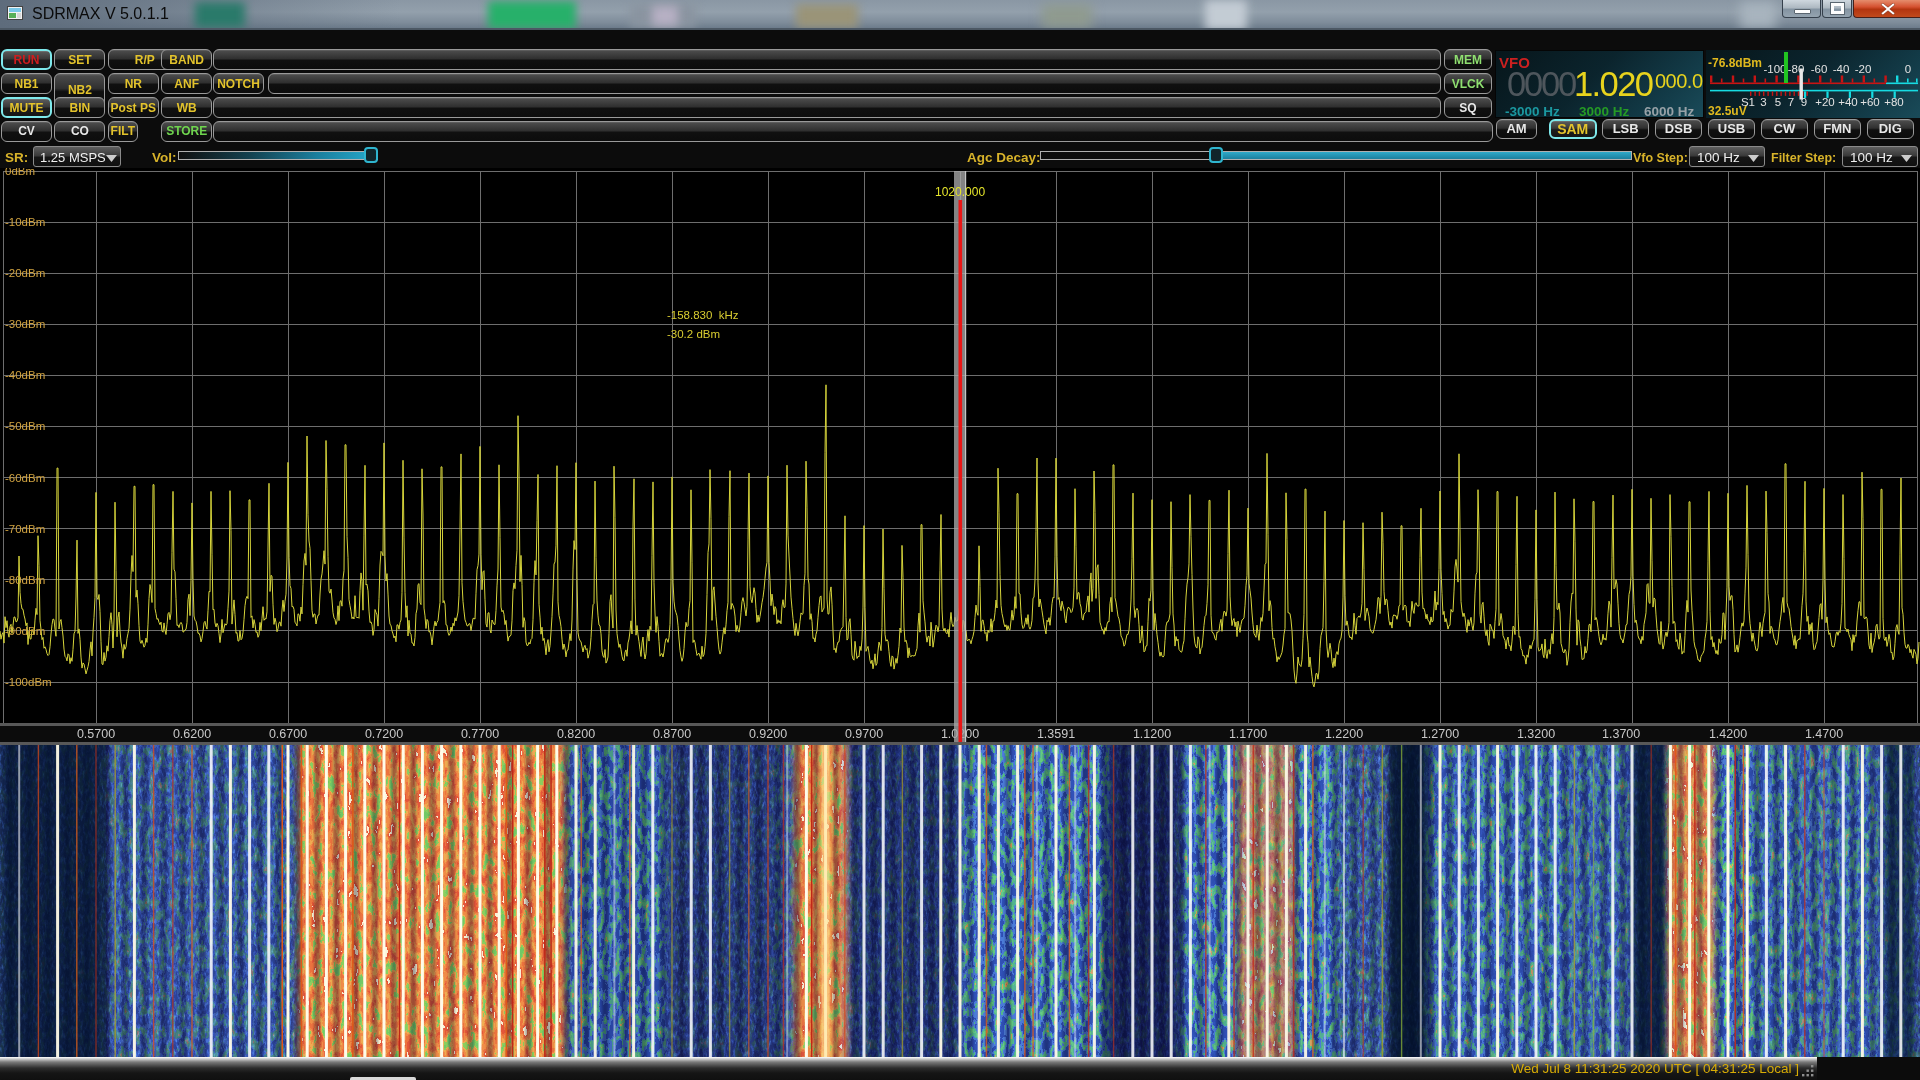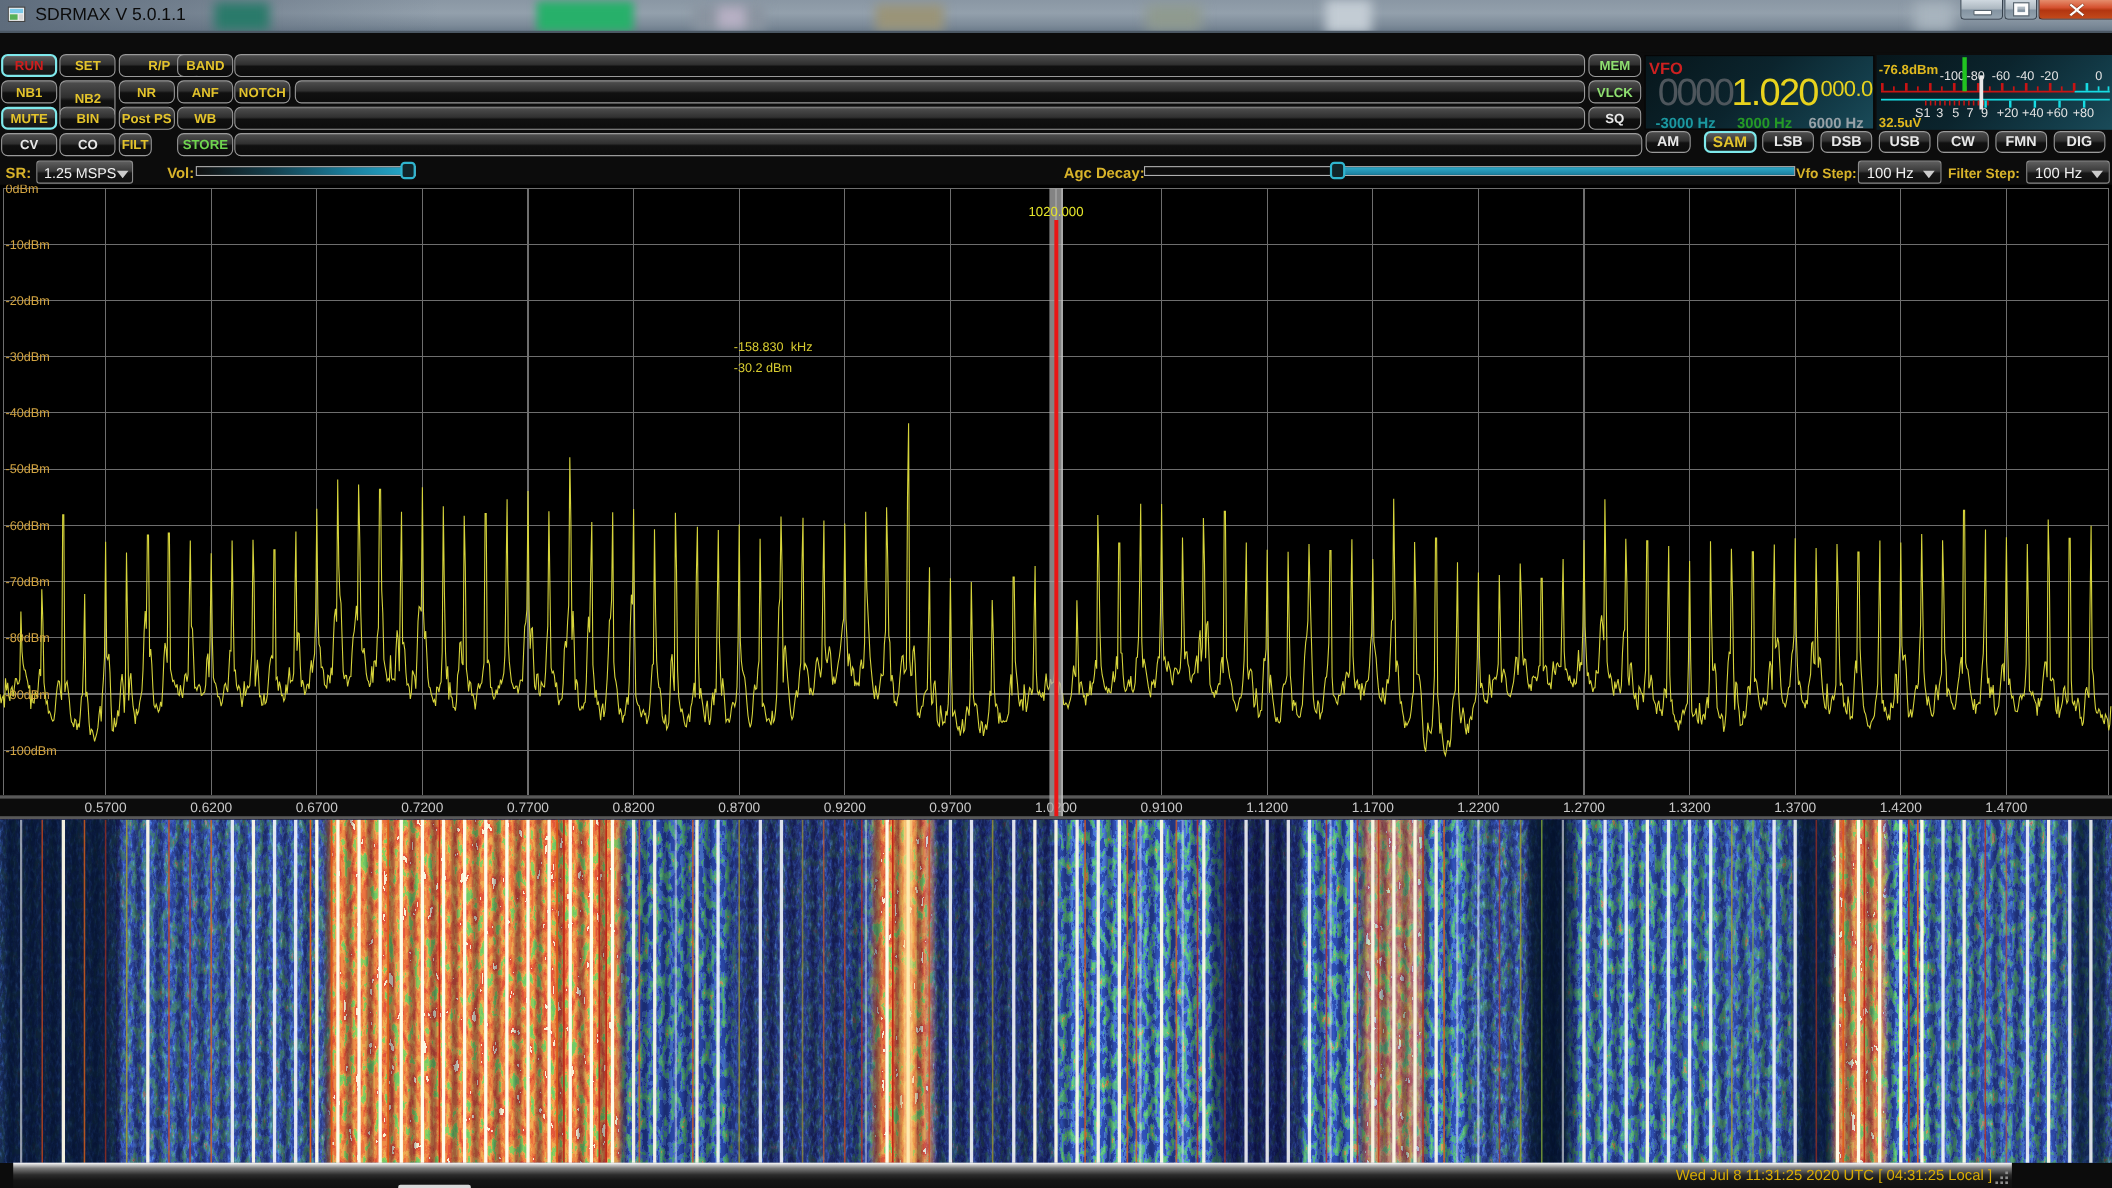--- a/index.html
+++ b/index.html
@@ -251,27 +251,27 @@
 <div style="position:absolute;left:66px;top:727px;width:60px;text-align:center;font-size:12.5px;color:#c9c9c9">0.5700</div>
 <div style="position:absolute;left:162px;top:727px;width:60px;text-align:center;font-size:12.5px;color:#c9c9c9">0.6200</div>
 <div style="position:absolute;left:258px;top:727px;width:60px;text-align:center;font-size:12.5px;color:#c9c9c9">0.6700</div>
 <div style="position:absolute;left:354px;top:727px;width:60px;text-align:center;font-size:12.5px;color:#c9c9c9">0.7200</div>
 <div style="position:absolute;left:450px;top:727px;width:60px;text-align:center;font-size:12.5px;color:#c9c9c9">0.7700</div>
 <div style="position:absolute;left:546px;top:727px;width:60px;text-align:center;font-size:12.5px;color:#c9c9c9">0.8200</div>
 <div style="position:absolute;left:642px;top:727px;width:60px;text-align:center;font-size:12.5px;color:#c9c9c9">0.8700</div>
 <div style="position:absolute;left:738px;top:727px;width:60px;text-align:center;font-size:12.5px;color:#c9c9c9">0.9200</div>
 <div style="position:absolute;left:834px;top:727px;width:60px;text-align:center;font-size:12.5px;color:#c9c9c9">0.9700</div>
 <div style="position:absolute;left:930px;top:727px;width:60px;text-align:center;font-size:12.5px;color:#c9c9c9">1.0200</div>
-<div style="position:absolute;left:1026px;top:727px;width:60px;text-align:center;font-size:12.5px;color:#c9c9c9">0.9100</div>
+<div style="position:absolute;left:1026px;top:727px;width:60px;text-align:center;font-size:12.5px;color:#c9c9c9">1.3591</div>
 <div style="position:absolute;left:1122px;top:727px;width:60px;text-align:center;font-size:12.5px;color:#c9c9c9">1.1200</div>
 <div style="position:absolute;left:1218px;top:727px;width:60px;text-align:center;font-size:12.5px;color:#c9c9c9">1.1700</div>
 <div style="position:absolute;left:1314px;top:727px;width:60px;text-align:center;font-size:12.5px;color:#c9c9c9">1.2200</div>
 <div style="position:absolute;left:1410px;top:727px;width:60px;text-align:center;font-size:12.5px;color:#c9c9c9">1.2700</div>
 <div style="position:absolute;left:1506px;top:727px;width:60px;text-align:center;font-size:12.5px;color:#c9c9c9">1.3200</div>
-<div style="position:absolute;left:1602px;top:727px;width:60px;text-align:center;font-size:12.5px;color:#c9c9c9">1.3700</div>
+<div style="position:absolute;left:1602px;top:727px;width:60px;text-align:left;font-size:12.5px;color:#c9c9c9">1.3700</div>
 <div style="position:absolute;left:1698px;top:727px;width:60px;text-align:center;font-size:12.5px;color:#c9c9c9">1.4200</div>
 <div style="position:absolute;left:1794px;top:727px;width:60px;text-align:center;font-size:12.5px;color:#c9c9c9">1.4700</div>
 <div class="abs" style="left:0;top:742px;width:1920px;height:2.5px;background:#585858"></div>
 
 <svg class="abs" style="left:0;top:168px" width="1920" height="577">
 <g transform="translate(0,-168)">
 <rect x="954" y="171" width="12" height="571" fill="#a8a8a8" fill-opacity="0.78"></rect>
 <rect x="965" y="171" width="1.2" height="571" fill="#cccccc" fill-opacity="0.9"></rect>
 <rect x="958.5" y="200" width="3.6" height="542" fill="#ea1616"></rect>
 <text x="935" y="196" font-size="12" fill="#e4e42a" font-family="Liberation Sans,sans-serif">1020.000</text>
@@ -675,21 +675,21 @@
 <rect x="1823.3" y="0" width="1.4" height="313" fill="#d84818" fill-opacity="0.56"></rect>
 <rect x="1841.7" y="0" width="3.0" height="313" fill="#ffffff" fill-opacity="0.85"></rect>
 <rect x="1860.9" y="0" width="3.0" height="313" fill="#fffbe8" fill-opacity="0.95"></rect>
 <rect x="1880.1" y="0" width="3.0" height="313" fill="#ffffff" fill-opacity="0.85"></rect>
 <rect x="1899.3" y="0" width="3.0" height="313" fill="#ffffff" fill-opacity="0.85"></rect>
 <rect x="817.5" y="0" width="16.0" height="313" fill="#ffc860" fill-opacity="0.30"></rect>
 <rect x="821.5" y="0" width="8.0" height="313" fill="#ffe8a0" fill-opacity="0.45"></rect>
 </svg>
 </div>
 
-<div class="abs" style="left:12px;top:1056.5px;width:1817px;height:23.5px;
+<div class="abs" style="left:0;top:1056.5px;width:1817px;height:23.5px;
 background:linear-gradient(180deg,#ffffff 0%,#cfcfcf 8%,#7a7a7a 22%,#2c2c2c 48%,#151515 70%,#101010 100%)">
   <div class="abs" style="right:18px;top:4.5px;font-size:13.5px;color:#d8ac04">Wed Jul 8 11:31:25 2020 UTC [ 04:31:25 Local ]</div>
   <svg class="abs" style="right:3px;bottom:3px" width="13" height="13">
     <g fill="#8e8e8e">
           <rect x="10" y="10" width="2.4" height="2.4"></rect>
           <rect x="10" y="5.5" width="2.4" height="2.4"></rect>
           <rect x="10" y="1" width="2.4" height="2.4"></rect>
     <rect x="5.5" y="10" width="2.4" height="2.4"></rect>
           <rect x="5.5" y="5.5" width="2.4" height="2.4"></rect>
           <rect x="1" y="10" width="2.4" height="2.4"></rect>

